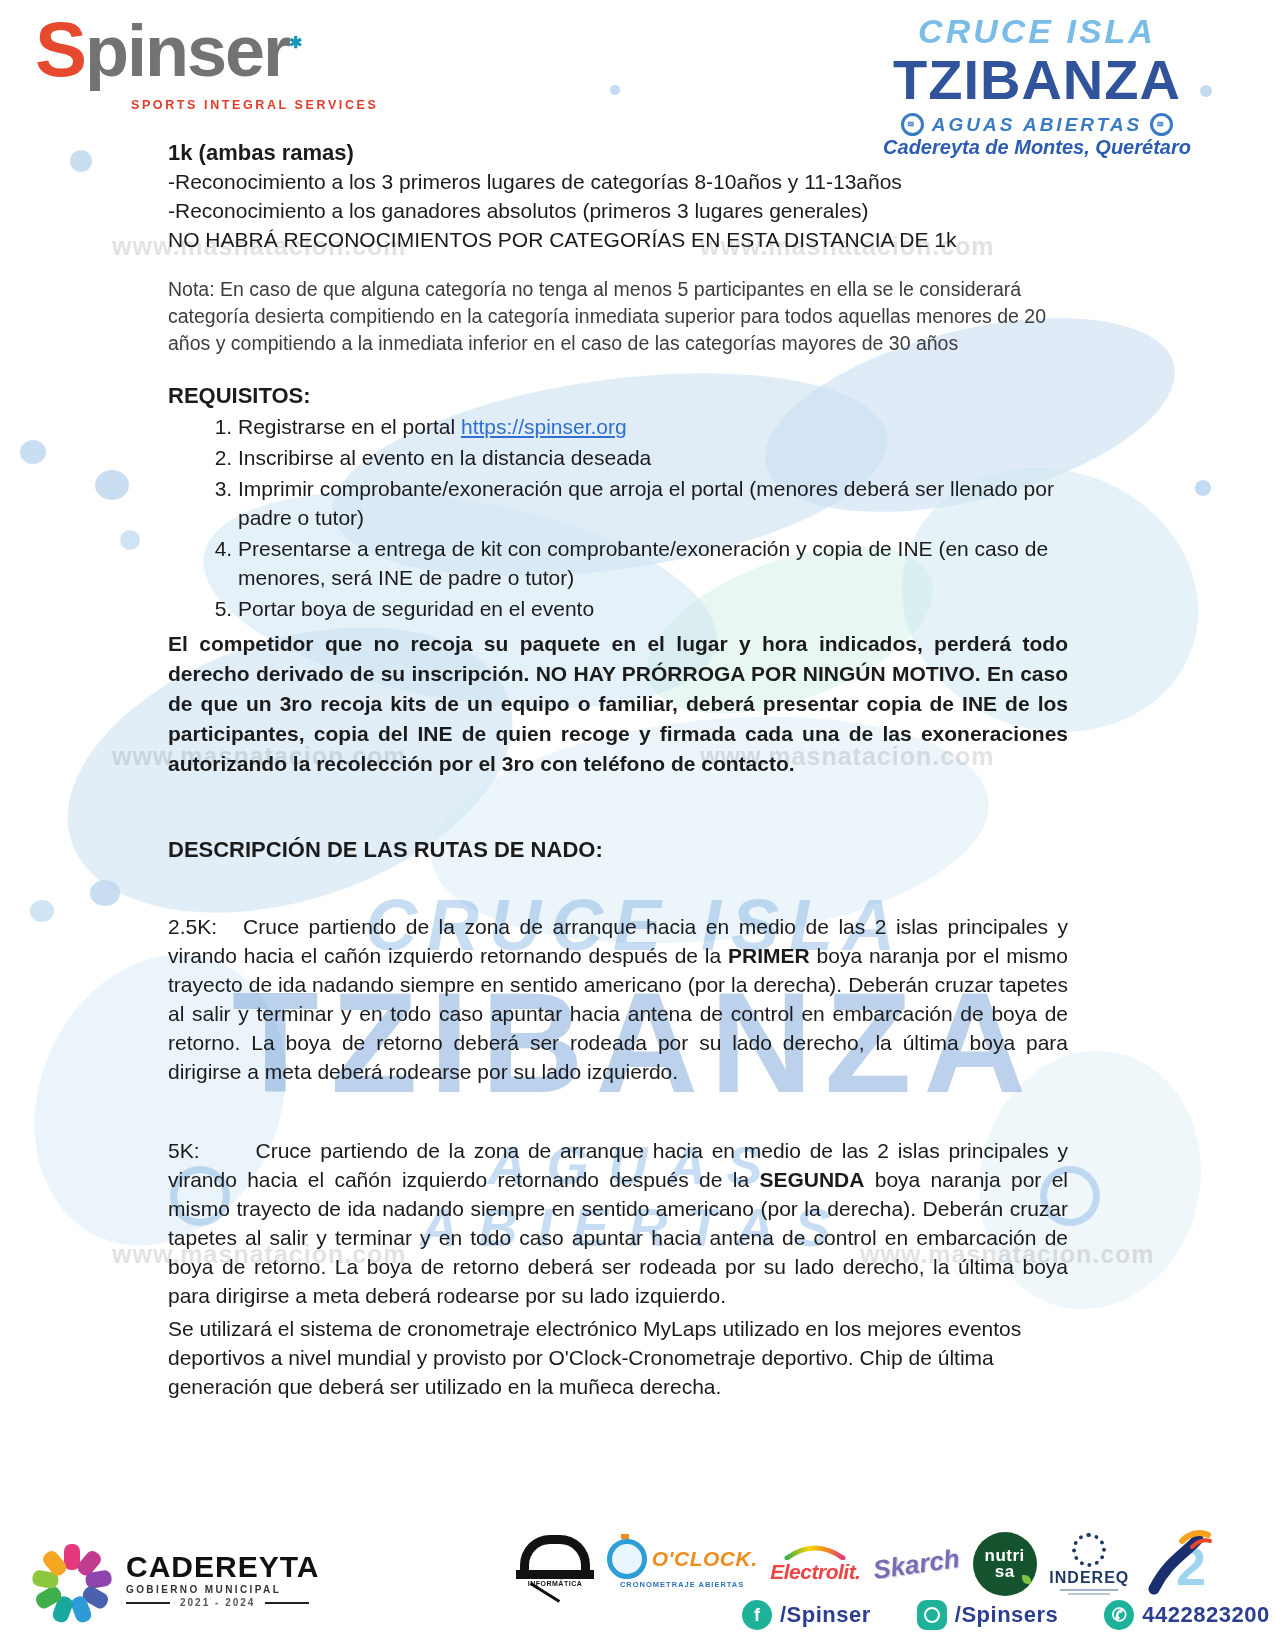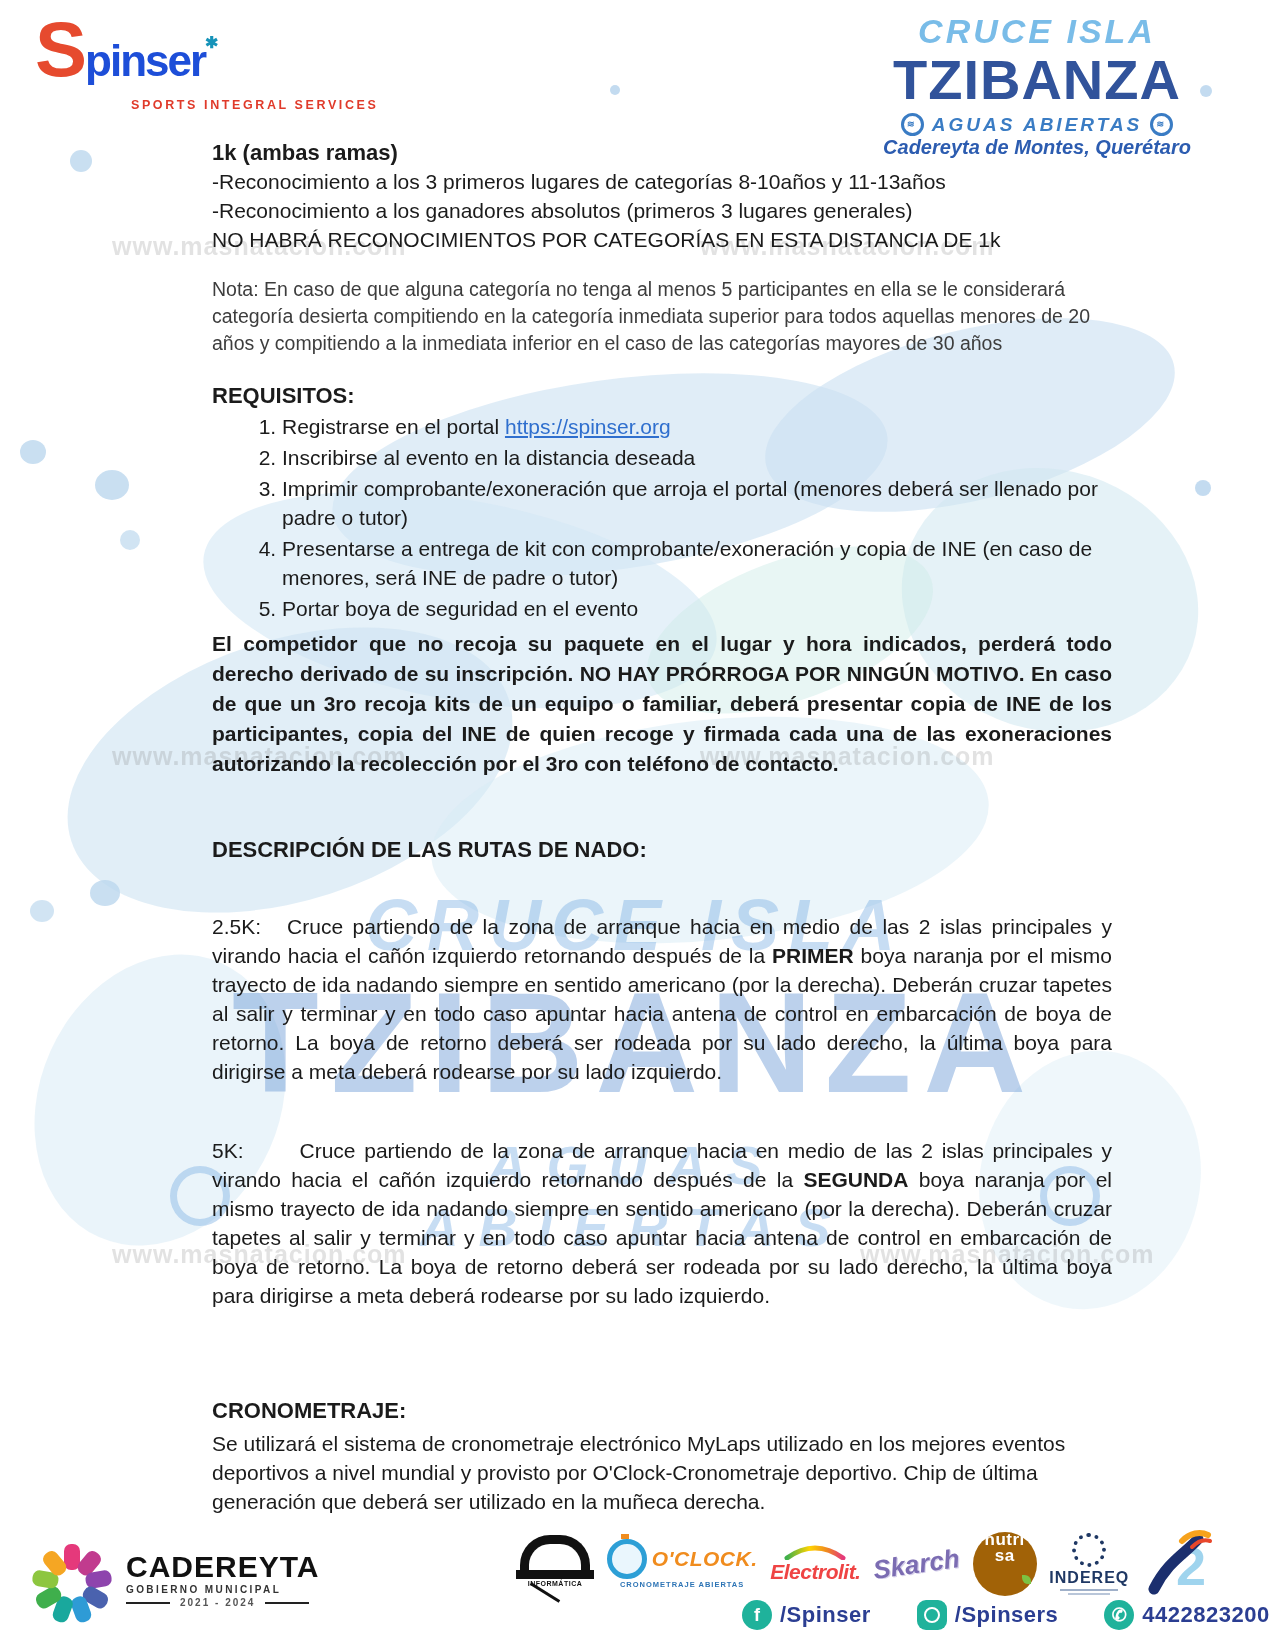--- a/index.html
+++ b/index.html
@@ -16,35 +16,35 @@
   .ghost-l1{font-size:72px;font-style:italic;font-weight:700;letter-spacing:10px;color:rgba(122,174,226,0.42);}
   .ghost-l2{font-size:142px;font-weight:700;letter-spacing:12px;line-height:150px;color:rgba(106,153,212,0.45);margin-top:2px;}
   .ghost-l3{margin-top:16px;font-size:54px;font-style:italic;font-weight:700;letter-spacing:20px;
             color:rgba(122,174,226,0.42);display:flex;align-items:center;justify-content:center;gap:26px;}
   .ghost-circle{width:46px;height:46px;border:7px solid rgba(122,174,226,0.42);border-radius:50%;display:inline-block;}
 
   
   #brand{position:absolute;left:35px;top:8px;z-index:3;}
   .brand-word{font-weight:700;letter-spacing:-2px;line-height:70px;white-space:nowrap;}
   .brand-s{font-size:78px;color:#E64A2E;}
-  .brand-rest{font-size:44px;color:#1d4ed8;}
+  .brand-rest{font-size:72px;color:#737373;}
   .brand-mark{font-size:16px;color:#1693B9;vertical-align:28px;}
   .brand-tag{margin:-8px 0 0 96px;font-size:12.5px;font-weight:700;letter-spacing:2.6px;color:#E03A2A;white-space:nowrap;}
 
   #event{position:absolute;left:878px;top:12px;width:318px;text-align:center;z-index:3;}
   .ev1{font-size:34px;font-style:italic;font-weight:700;letter-spacing:3px;color:#79BCE8;}
   .ev2{font-size:56px;font-weight:700;letter-spacing:1px;line-height:58px;color:#31539B;}
   .ev3{display:flex;align-items:center;justify-content:center;gap:8px;margin-top:4px;
        font-size:19px;font-style:italic;font-weight:700;letter-spacing:3px;color:#3A7CC4;}
   .ev3 .dot{width:17px;height:17px;border:3px solid #3A7CC4;border-radius:50%;font-size:9px;line-height:17px;color:#3A7CC4;font-style:normal;}
   .ev4{font-size:38px;font-style:italic;font-weight:700;color:#2E9FB0;margin-top:2px;}
   .ev5{font-size:20px;font-style:italic;font-weight:700;color:#2C5CB0;margin-top:0px;white-space:nowrap;}
 
   
-  #main{position:absolute;left:168px;top:138px;width:900px;z-index:2;font-size:21px;line-height:29px;margin-left:44px;}
+  #main{position:absolute;left:168px;top:138px;width:900px;z-index:2;font-size:21px;line-height:29px;}
   .h{font-size:22px;font-weight:700;}
   .just{text-align:justify;}
   .nota{margin-top:22px;font-size:19.5px;line-height:27px;color:#3d3d3d;}
   ol.req{margin:2px 0 0 0;padding-left:70px;}
   ol.req li{margin-bottom:2px;}
   .link{color:#2f6fce;text-decoration:underline;cursor:pointer;}
   .warn{margin-top:6px;font-weight:700;line-height:30px;}
   .mt-desc{margin-top:56px;}
   .p1{margin-top:4px;}
   .p2{margin-top:48px;}
@@ -74,22 +74,22 @@
   .oc-icon{width:30px;height:30px;border:5px solid #2D9FD6;border-radius:50%;position:relative;background:#eaf6fd;}
   .oc-icon::before{content:"";position:absolute;left:9px;top:-10px;width:8px;height:5px;background:#F08C1E;}
   .oc-name{font-size:21px;font-weight:700;font-style:italic;color:#F08C1E;letter-spacing:0.5px;}
   .oc-sub{font-size:7.5px;font-weight:700;color:#2D74B5;letter-spacing:1px;margin-top:1px;}
 
   .el-name{font-size:21px;font-weight:700;font-style:italic;color:#ef4444;letter-spacing:-0.5px;}
 
   .sk-name{font-size:26px;font-weight:700;font-style:italic;color:#7B6CB2;transform:rotate(-8deg);
            text-shadow:1px 1px 0 #d8d2ec;}
 
-  .nu-circle{width:64px;height:64px;border-radius:50%;background:#a16207;display:flex;flex-direction:column;
-             align-items:center;justify-content:flex-start;color:#fff;font-weight:700;position:relative;}
+  .nu-circle{width:64px;height:64px;border-radius:50%;background:#14532d;display:flex;flex-direction:column;
+             align-items:center;justify-content:center;color:#fff;font-weight:700;position:relative;}
   .nu-top{font-size:17px;line-height:16px;letter-spacing:0.5px;}
   .nu-bottom{font-size:17px;line-height:16px;letter-spacing:0.5px;}
   .nu-leaf{position:absolute;right:6px;bottom:12px;width:9px;height:9px;background:#7CC242;border-radius:0 70% 0 70%;}
 
   .in-emblem{width:26px;height:26px;border:4px dotted #1F3864;border-radius:50%;}
   .in-name{font-size:16px;font-weight:700;letter-spacing:1px;color:#1F3864;margin-top:2px;}
   .in-bar{width:58px;height:2px;background:#9fb0c9;margin-top:2px;}
   .in-bar2{width:42px;height:2px;background:#b9c6d9;margin-top:2px;}
 
   #social{position:absolute;left:742px;top:1600px;display:flex;align-items:center;gap:46px;z-index:3;}
@@ -181,21 +181,20 @@
     <div class="h mt-desc">DESCRIPCIÓN DE LAS RUTAS DE NADO:</div>
 
     <div class="p2 just">
       <span>2.5K:</span><span class="spacer-mid"></span><span>Cruce partiendo de la zona de arranque hacia en medio de las 2 islas principales y virando hacia el cañón izquierdo retornando después de la </span><b>PRIMER</b><span> boya naranja por el mismo trayecto de ida nadando siempre en sentido americano (por la derecha). Deberán cruzar tapetes al salir y terminar y en todo caso apuntar hacia antena de control en embarcación de boya de retorno. La boya de retorno deberá ser rodeada por su lado derecho, la última boya para dirigirse a meta deberá rodearse por su lado izquierdo.</span>
     </div>
 
     <div class="p3 just">
       <span>5K:</span><span class="spacer-wide"></span><span>Cruce partiendo de la zona de arranque hacia en medio de las 2 islas principales y virando hacia el cañón izquierdo retornando después de la </span><b>SEGUNDA</b><span> boya naranja por el mismo trayecto de ida nadando siempre en sentido americano (por la derecha). Deberán cruzar tapetes al salir y terminar y en todo caso apuntar hacia antena de control en embarcación de boya de retorno. La boya de retorno deberá ser rodeada por su lado derecho, la última boya para dirigirse a meta deberá rodearse por su lado izquierdo.</span>
     </div>
 
-    <div class="h mt-crono">CRONOMETRAJE:</div>
     <div class="p1">Se utilizará el sistema de cronometraje electrónico MyLaps utilizado en los mejores eventos deportivos a nivel mundial y provisto por O'Clock-Cronometraje deportivo. Chip de última generación que deberá ser utilizado en la muñeca derecha.</div>
   </div>
 
   <div id="cadereyta">
     <svg width="92" height="92" viewBox="0 0 92 92">
       <g transform="translate(46,50)">
         <rect x="-8" y="-40" width="16" height="26" rx="7" fill="#e5397b" transform="rotate(0)"></rect>
         <rect x="-8" y="-40" width="16" height="26" rx="7" fill="#c13b8e" transform="rotate(40)"></rect>
         <rect x="-8" y="-40" width="16" height="26" rx="7" fill="#8e44ad" transform="rotate(80)"></rect>
         <rect x="-8" y="-40" width="16" height="26" rx="7" fill="#4a62ae" transform="rotate(120)"></rect>

